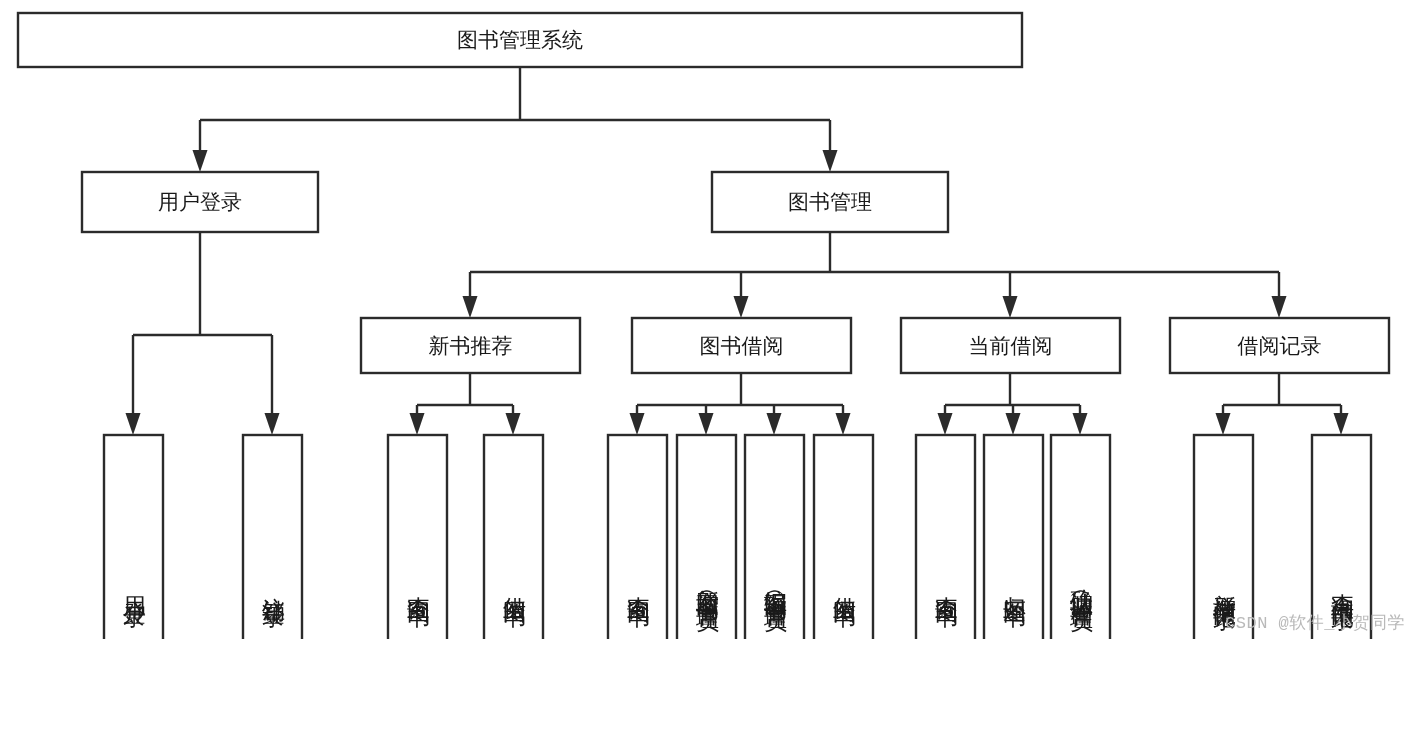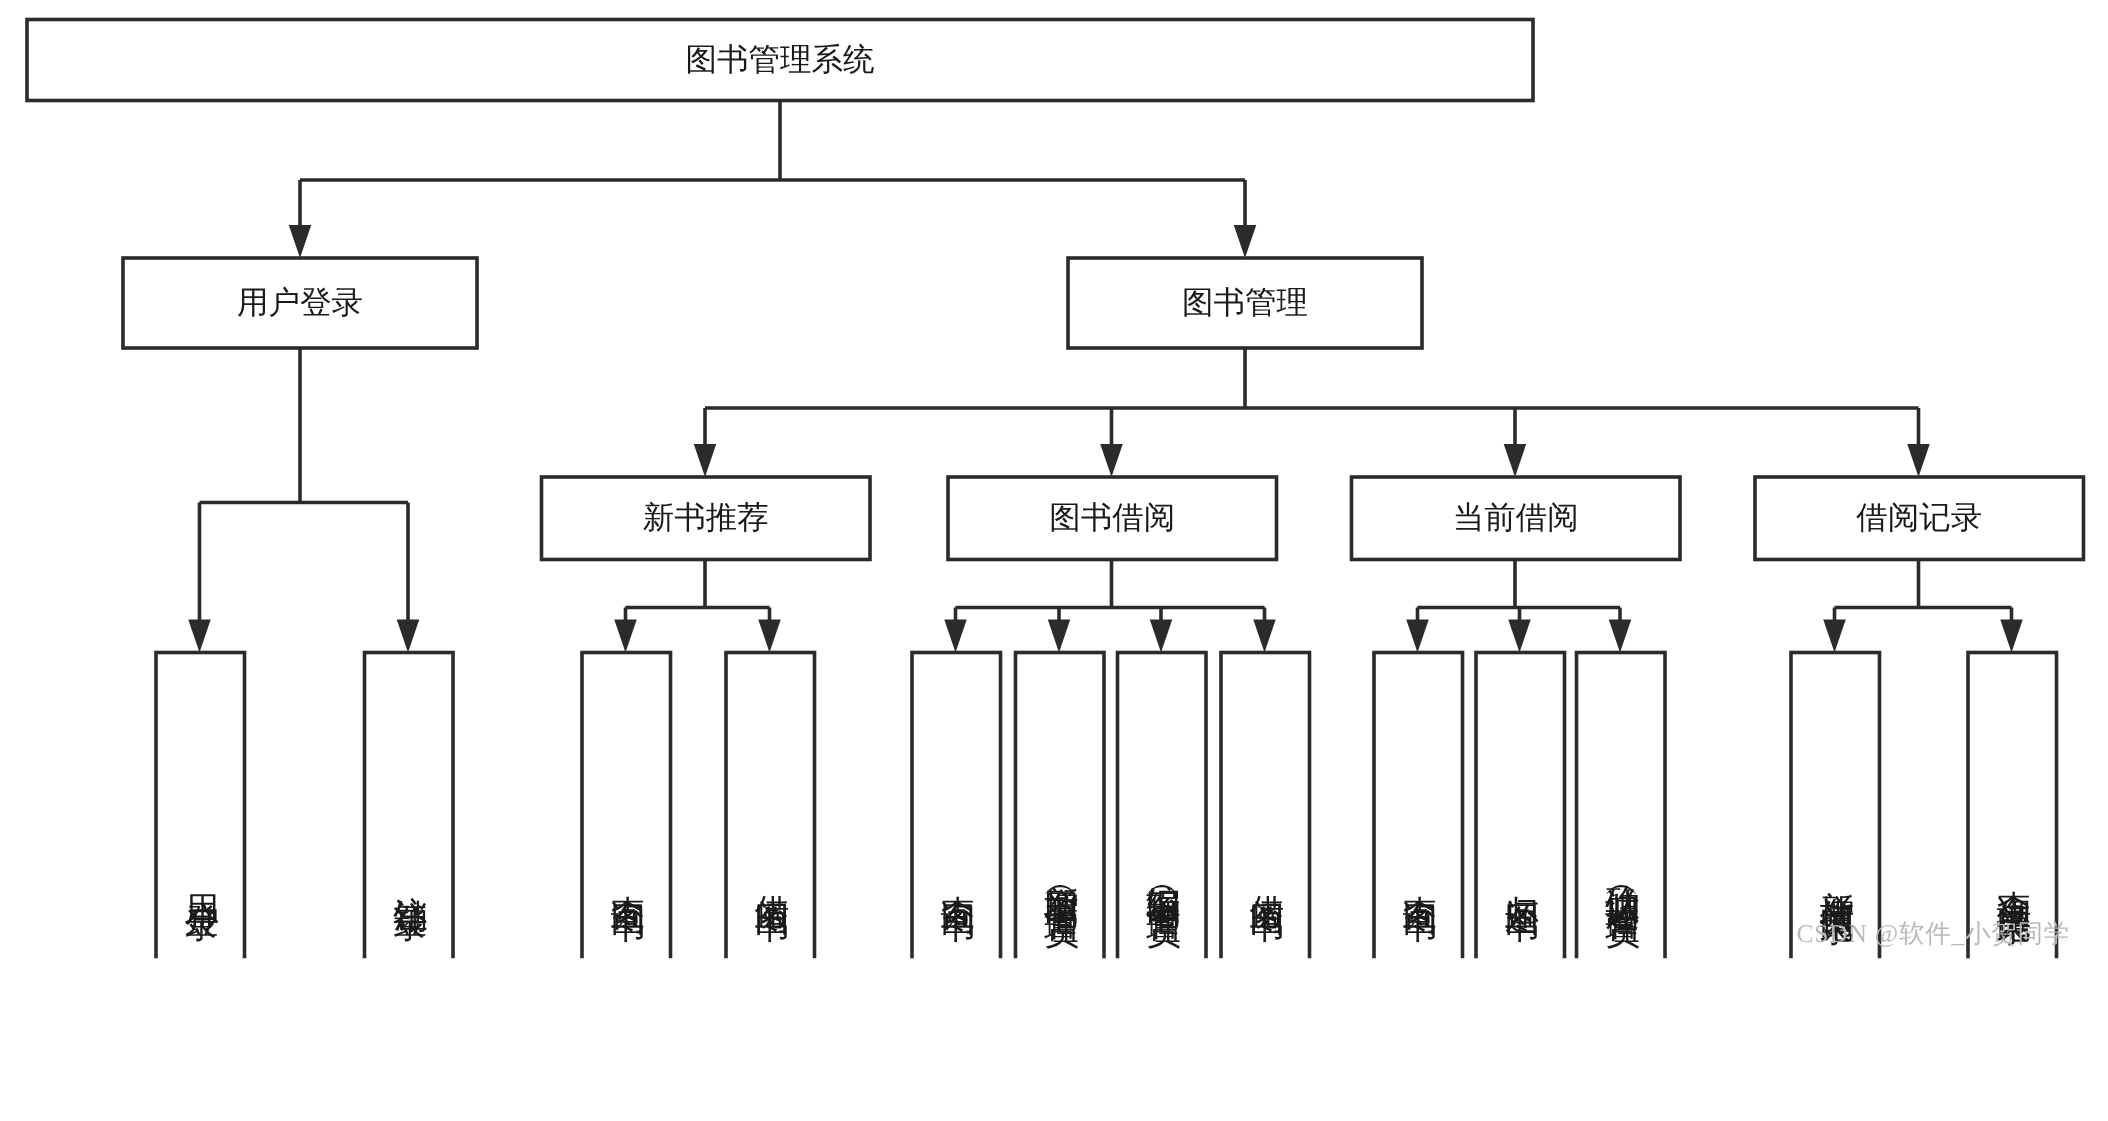--- a/index.html
+++ b/index.html
@@ -49,23 +49,23 @@
     font-size: 23px;
     fill: #1a1a1a;
     writing-mode: vertical-rl;
     text-orientation: upright;
     letter-spacing: 3px;
     dominant-baseline: middle;
     text-anchor: middle;
   }
   .watermark {
     position: absolute;
-    right: 25px;
+    right: 0;
     bottom: 5px;
-    font-family: Liberation Serif, serif;
+    font-family: Liberation Mono, monospace;
     font-size: 17px;
     color: #b9b9b9;
     white-space: nowrap;
     user-select: none;
     letter-spacing: 0.5px;
   }
 </style>
 </head>
 <body>
 

